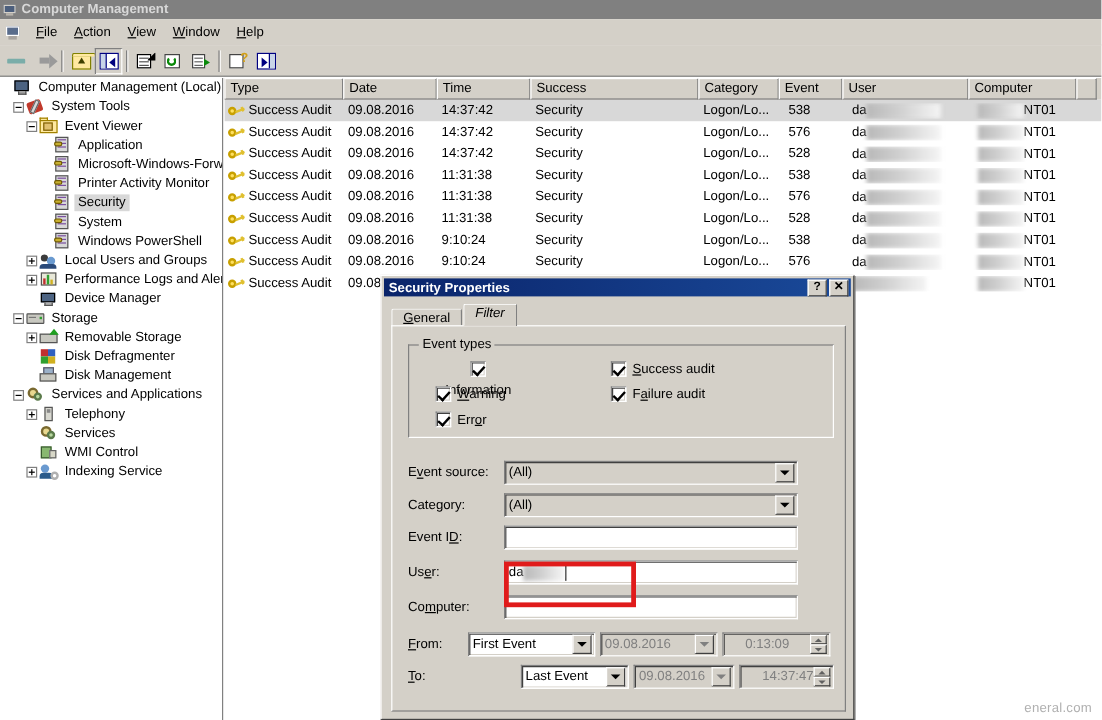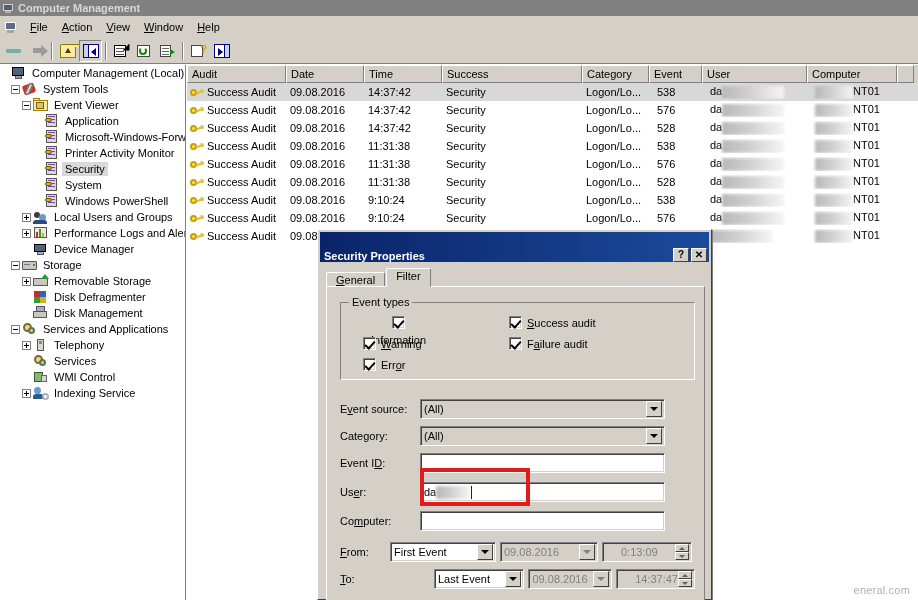--- a/index.html
+++ b/index.html
@@ -235,41 +235,41 @@
   
   .dialog {
     position: absolute; left: 317px; top: 229px; width: 395px; height: 371px;
     background: #d4d0c8;
     border: 1px solid #d4d0c8;
     border-top-color: #ffffff; border-left-color: #ffffff;
     border-right-color: #404040; border-bottom-color: #404040;
     box-shadow: 1px 1px 0 #808080;
   }
   .dlg-title {
-    height: 30px; margin: 2px;
+    height: 15px; margin: 2px;
     background: linear-gradient(90deg, #0a246a, #1a4a9a);
-    display: flex; align-items: flex-end; padding: 0 2px 0 4px;
+    display: flex; align-items: center; padding: 0 2px 0 4px;
   }
   .dlg-title .txt { color: #fff; font-weight: bold; font-size: 11px; flex: 1; white-space: nowrap; }
   .dlg-btn {
     width: 16px; height: 14px; margin-left: 2px;
     background: #d4d0c8;
     border: 1px solid; border-color: #ffffff #404040 #404040 #ffffff;
     display: flex; align-items: center; justify-content: center;
     font-size: 10px; font-weight: bold; line-height: 10px; color: #000;
   }
   .tabstrip { margin: 6px 6px 0 8px; height: 19px; display: flex; align-items: flex-end; position: relative; }
   .tab {
     height: 17px; padding: 1px 9px 0 9px; font-size: 11px;
     background: #d4d0c8;
     border: 1px solid; border-color: #ffffff #808080 #d4d0c8 #ffffff;
     border-radius: 2px 2px 0 0; margin-right: 1px;
     position: relative; top: 2px;
   }
-  .tab.active { height: 19px; top: 0; font-weight: normal; z-index: 2; border-bottom-color: #d4d0c8; }
+  .tab.active { height: 19px; top: 0; font-weight: normal; z-index: 2; border-bottom-color: #d4d0c8; font-style: italic; }
   .tabbody {
     margin: 0 6px 6px 8px; height: 322px;
     border: 1px solid; border-color: #ffffff #808080 #808080 #ffffff;
     background: #d4d0c8; position: relative;
     margin-top: -1px;
   }
   .groupbox {
     position: absolute; left: 13px; top: 15px; width: 355px; height: 78px;
     border: 1px solid #808080; border-right-color: #ffffff; border-bottom-color: #ffffff;
   }
@@ -663,21 +663,21 @@
           <div class="p"></div>
           <div class="bd"></div>
           <div class="mg"></div>
         </span>
         <span class="tlabel">Indexing Service</span>
       </div>
     </div>
 
   <div class="listpane">
     <div class="lheader" id="listheader">
-        <div class="lh" style="width: 99px;">Audit</div>
+        <div class="lh" style="width: 99px;">Type</div>
         <div class="lh" style="width: 78px;">Date</div>
         <div class="lh" style="width: 78px;">Time</div>
         <div class="lh" style="width: 140px;">Success</div>
         <div class="lh" style="width: 67px;">Category</div>
         <div class="lh" style="width: 53px;">Event</div>
         <div class="lh" style="width: 105px;">User</div>
         <div class="lh" style="width: 90px;">Computer</div>
         <div class="lh" style="width: 17px;"></div>
       </div>
     <div id="listbody">

